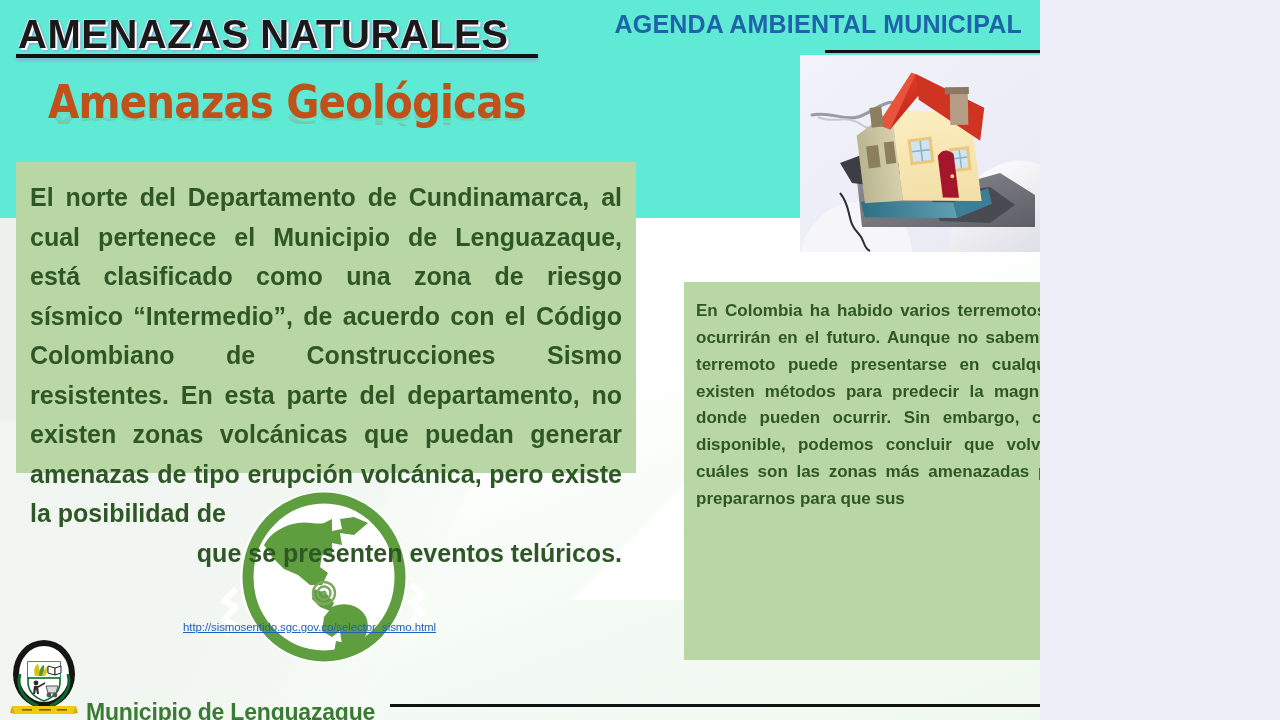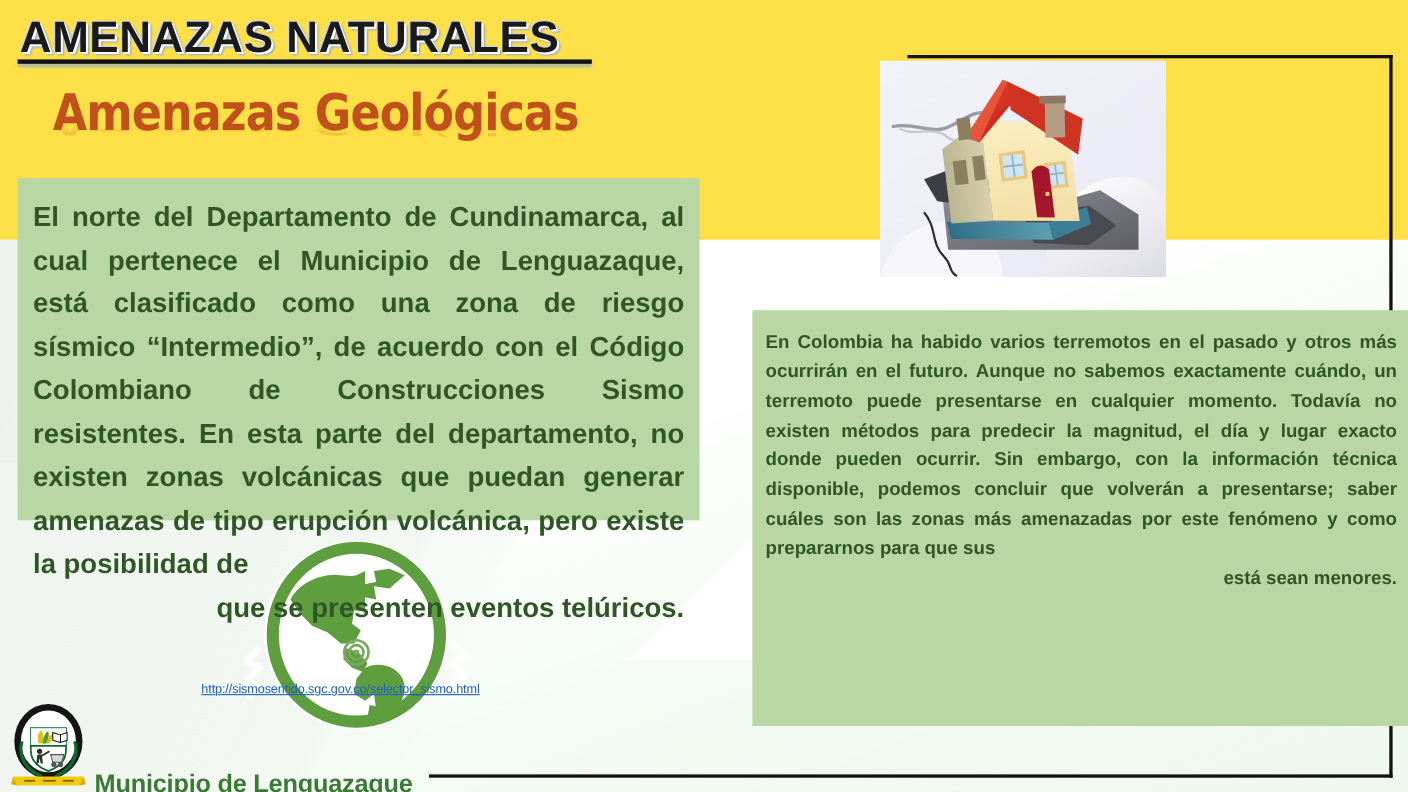--- a/index.html
+++ b/index.html
@@ -6,23 +6,23 @@
   html,body { width:1280px; height:720px; overflow:hidden; }
   body {
     font-family:"Liberation Sans", sans-serif;
     background:#eeeef9;
     position:relative;
   }
 
   
   #slide {
     position:absolute; inset:0;
-    width:1280px; height:720px;
+    width:1040px; height:720px;
     overflow:hidden;
-    background:#fde047;
+    background:#5eead4;
   }
   .bg-lower {
     position:absolute; left:0; top:218px; width:1280px; height:502px;
     background:linear-gradient(160deg,#ffffff 0%,#ffffff 38%,#f4fbf4 62%,#eef7ee 100%);
   }
   .bg-diag-a {
     position:absolute; left:0; top:218px; width:1280px; height:502px;
     background:linear-gradient(118deg, rgba(235,240,236,0.95) 0%, rgba(238,243,238,0.9) 34%, rgba(255,255,255,0) 35%, rgba(255,255,255,0) 100%);
   }
   .bg-diag-b {
@@ -174,20 +174,21 @@
   <div class="frame-bottom"></div>
 
   <div class="title-main">AMENAZAS NATURALES</div>
   <div class="title-underline"></div>
 
   <div class="title-sub-wrap">
     <div class="title-sub">Amenazas Geológicas</div>
     <div class="title-sub-refl" aria-hidden="true">Amenazas Geológicas</div>
   </div>
 
+  <div class="agenda">AGENDA AMBIENTAL MUNICIPAL</div>
 
   <svg class="house-img" viewBox="0 0 260 197">
     <defs>
       <linearGradient id="gBg" x1="0" y1="0" x2="1" y2="1">
         <stop offset="0%" stop-color="#f2f2fa"></stop>
         <stop offset="100%" stop-color="#e9e9f4"></stop>
       </linearGradient>
       <linearGradient id="gCloud" x1="0.2" y1="0" x2="0.9" y2="1">
         <stop offset="0%" stop-color="#ffffff"></stop>
         <stop offset="100%" stop-color="#dcdce4"></stop>

